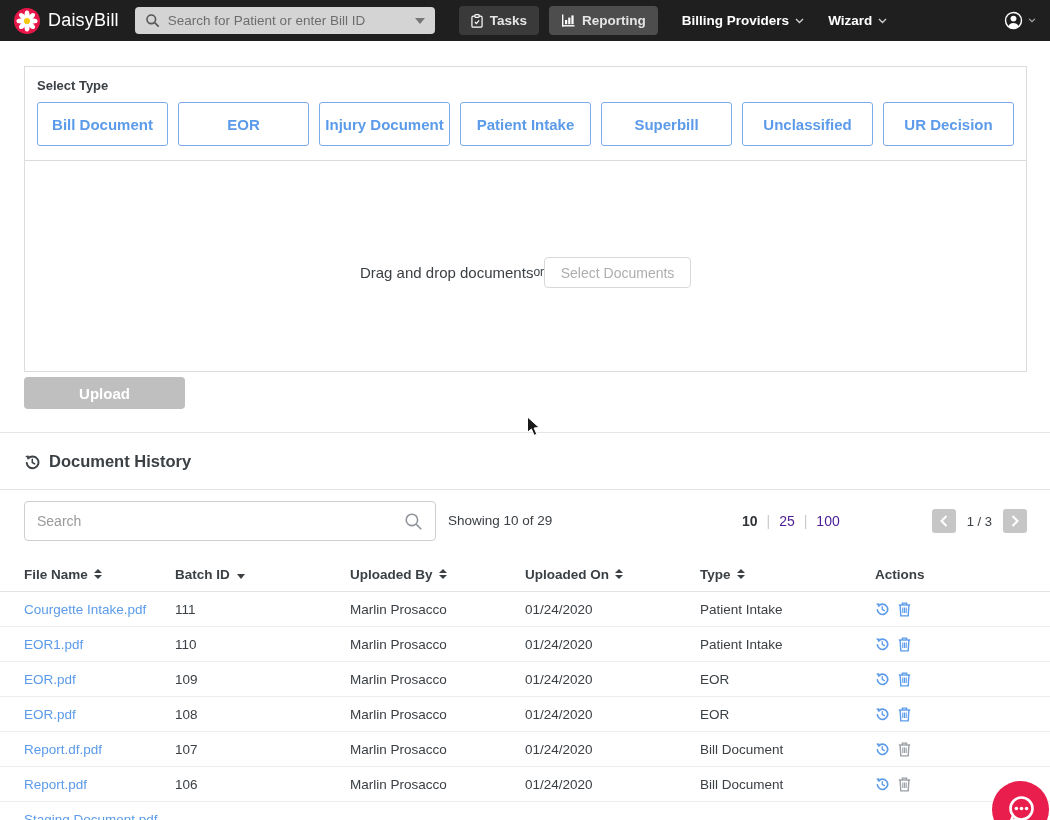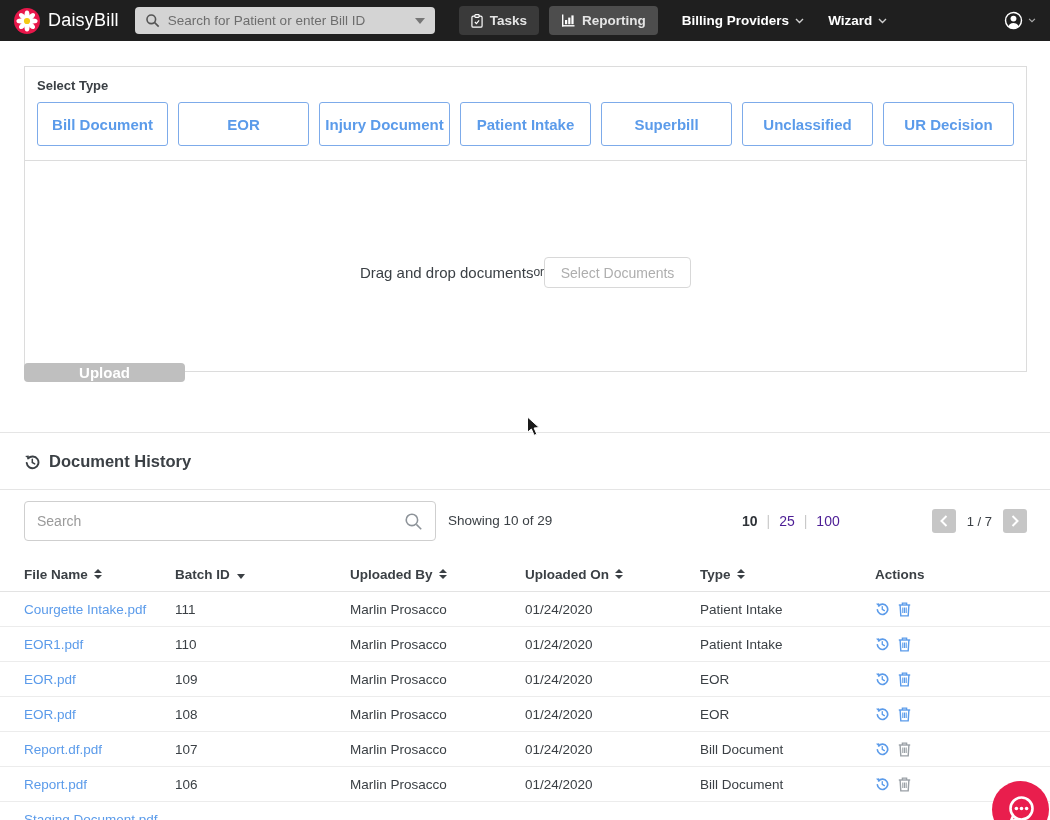--- a/index.html
+++ b/index.html
@@ -32,21 +32,21 @@
   .select-type-label { font-size:13px; font-weight:700; color:#3b4045; margin-bottom:9px; }
   .type-row { display:flex; gap:10px; }
   .type-btn { flex:1; height:44px; background:#fff; border:1px solid #7dabea; border-radius:3px;
               color:#5b9bea; font-size:15px; font-weight:700; font-family:inherit; cursor:pointer; }
   .dropzone { height:223px; display:flex; flex-direction:row; align-items:center; justify-content:center; }
   .dz-title { font-size:15px; color:#3b4045; }
   .dz-or { font-size:12px; color:#3b4045; margin:8px 0 9px; }
   .dz-btn { width:147px; height:31px; background:#fff; border:1px solid #d8d8d8; border-radius:4px;
             color:#aeaeae; font-size:14px; font-family:inherit; cursor:pointer; }
 
-  .upload-btn { position:absolute; left:24px; top:363px; width:161px; height:19px; background:#bfbfbf;
+  .upload-btn { position:absolute; left:24px; top:377px; width:161px; height:32px; background:#bfbfbf;
                 color:#fff; border:none; border-radius:4px; font-size:15px; font-weight:700; font-family:inherit; }
 
   .divider { position:absolute; left:0; right:0; height:1px; background:#e5e5e5; }
 
   
   .history-title { position:absolute; left:24px; top:452px; display:flex; align-items:center; gap:9px;
                    font-size:16.5px; font-weight:700; color:#3b4045; }
   .search-box { position:absolute; left:24px; top:501px; width:412px; height:40px; border:1px solid #cfcfcf;
                 border-radius:4px; display:flex; align-items:center; padding:0 12px; background:#fff; }
   .search-box input { flex:1; border:none; outline:none; font-size:14px; color:#444; font-family:inherit; }
@@ -226,21 +226,21 @@
         <span class="psize">25</span>
         <span class="psep">|</span>
         <span class="psize">100</span>
       </div>
     <div class="pager">
       <button class="page-btn">
         <svg width="8" height="12" viewBox="0 0 8 12" fill="none" stroke="#fff" stroke-width="2">
             <path d="M6.5 1L1.5 6l5 5"></path>
           </svg>
       </button>
-      <span class="page-indicator">1 / 7</span>
+      <span class="page-indicator">1 / 3</span>
       <button class="page-btn">
         <svg width="8" height="12" viewBox="0 0 8 12" fill="none" stroke="#fff" stroke-width="2">
             <path d="M1.5 1l5 5-5 5"></path>
           </svg>
       </button>
     </div>
   </div>
 
   <div class="table">
     <div class="tgrid thead">

